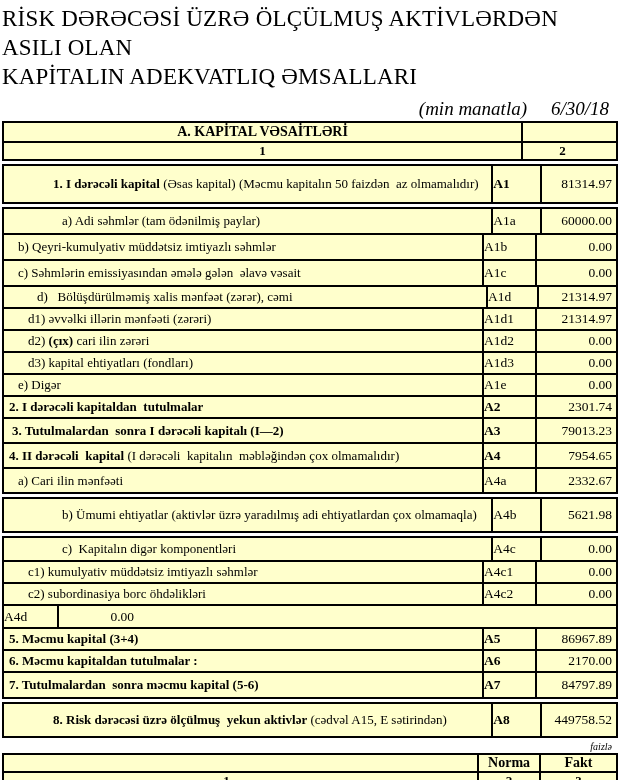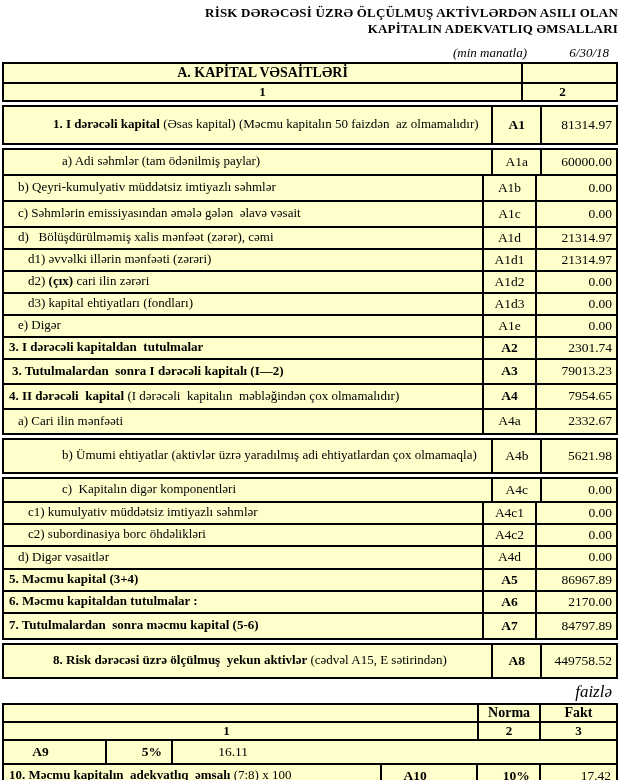--- a/index.html
+++ b/index.html
@@ -5,59 +5,59 @@
   html, body {
     margin: 0; padding: 0;
     width: 620px; height: 780px;
     background: #ffffff;
     overflow: hidden;
     font-family: "Liberation Serif", "DejaVu Serif", serif;
     color: #000000;
   }
   .page { width: 616px; margin: 0 auto; padding-top: 5px; }
 
-  .title { text-align: right; font-weight: bold; font-size: 13px; line-height: 1.25; letter-spacing: 0.2px; }
-
-  .meta-line { display: flex; align-items: flex-start; margin-top: 7px; margin-bottom: 1px; font-style: italic; font-size: 13px; }
+  .title { text-align: left; font-weight: normal; font-size: 23px; line-height: 1.25; letter-spacing: 0.2px; }
+
+  .meta-line { display: flex; align-items: flex-start; margin-top: 7px; margin-bottom: 1px; font-style: italic; font-size: 19px; }
   .meta-unit { width: 531px; text-align: right; padding-right: 6px; box-sizing: border-box; }
   .meta-date { width: 81px; text-align: right; padding-right: 5px; box-sizing: border-box; }
 
   .tbl { width: 616px; }
   .row { display: flex; align-items: stretch; background: #FFFFCC; border: 2px solid #000; box-sizing: border-box; margin-top: -2px; }
   .row:first-child { margin-top: 0; }
   .row.gap { margin-top: 3px; padding-left: 44px; }
 
   .c { display: flex; align-items: center; box-sizing: border-box; overflow: hidden; }
   .c + .c { border-left: 2px solid #000; }
 
   
   .main .c-merged { width: 517px; justify-content: center; }
   .main .c-label  { width: 478px; justify-content: flex-start; }
-  .main .c-code   { width: 53px;  justify-content: center; }
+  .main .c-code   { width: 53px;  justify-content: flex-start; }
   .main .c-val    { width: 81px;  justify-content: flex-end; padding-right: 4px; }
 
   
   .ratio .c-merged { width: 475px; justify-content: center; }
   .ratio .c-label  { width: 402px; justify-content: flex-start; }
   .ratio .c-code   { width: 73px;  justify-content: center; }
   .ratio .c-norma  { width: 66px;  justify-content: flex-end; padding-right: 9px; margin-left: 28px; }
   .ratio .c-fakt   { width: 82px;  justify-content: flex-end; padding-right: 5px; }
   .ratio .c-norma.hd, .ratio .c-fakt.hd { justify-content: center; padding-right: 0; }
 
   .hdr-row { min-height: 22px; font-weight: bold; font-size: 14px; }
   .colnum-row { min-height: 16px; font-weight: bold; font-size: 13px; }
 
   .lbl { font-size: 13px; white-space: pre-wrap; padding: 1px 2px 1px 0; line-height: 1.25; }
   .lbl .b { font-weight: bold; }
   .code-txt { font-size: 13.5px; }
   .code-txt.b { font-weight: bold; }
   .val-txt { font-size: 13.5px; }
   .norma-txt { font-size: 13.5px; font-weight: bold; }
 
-  .faizle { text-align: right; font-style: italic; font-size: 17px; padding-right: 6px; margin: 3px 0 1px 0; }
+  .faizle { text-align: right; font-style: italic; font-size: 10px; padding-right: 6px; margin: 3px 0 1px 0; }
 </style>
 </head>
 <body>
 
 <div class="page">
 
   <div class="title">
     <div>RİSK DƏRƏCƏSİ ÜZRƏ ÖLÇÜLMUŞ AKTİVLƏRDƏN ASILI OLAN</div>
     <div>KAPİTALIN ADEKVATLIQ ƏMSALLARI</div>
   </div>
@@ -114,21 +114,21 @@
         <div class="c c-label">
           <span class="lbl" style="padding-left: 14px;"><span>c) Səhmlərin emissiyasından əmələ gələn  əlavə vəsait</span></span>
         </div>
         <div class="c c-code">
           <span class="code-txt">A1c</span>
         </div>
         <div class="c c-val">
           <span class="val-txt">0.00</span>
         </div>
       </div>
-      <div class="row" style="min-height: 24px;">
+      <div class="row" style="min-height: 24px; padding-left: 19px;">
         <div class="c c-label">
           <span class="lbl" style="padding-left: 14px;"><span>d)   Bölüşdürülməmiş xalis mənfəət (zərər), cəmi</span></span>
         </div>
         <div class="c c-code">
           <span class="code-txt">A1d</span>
         </div>
         <div class="c c-val">
           <span class="val-txt">21314.97</span>
         </div>
       </div>
@@ -171,21 +171,21 @@
         </div>
         <div class="c c-code">
           <span class="code-txt">A1e</span>
         </div>
         <div class="c c-val">
           <span class="val-txt">0.00</span>
         </div>
       </div>
       <div class="row" style="min-height: 24px;">
         <div class="c c-label">
-          <span class="lbl" style="padding-left: 5px;"><span class="b">3. I dərəcəli kapitaldan  tutulmalar</span></span>
+          <span class="lbl" style="padding-left: 5px;"><span class="b">2. I dərəcəli kapitaldan  tutulmalar</span></span>
         </div>
         <div class="c c-code">
           <span class="code-txt b">A2</span>
         </div>
         <div class="c c-val">
           <span class="val-txt">2301.74</span>
         </div>
       </div>
       <div class="row" style="min-height: 27px;">
         <div class="c c-label">
@@ -258,23 +258,20 @@
           <span class="lbl" style="padding-left: 24px;"><span>c2) subordinasiya borc öhdəlikləri</span></span>
         </div>
         <div class="c c-code">
           <span class="code-txt">A4c2</span>
         </div>
         <div class="c c-val">
           <span class="val-txt">0.00</span>
         </div>
       </div>
       <div class="row" style="min-height: 25px;">
-        <div class="c c-label">
-          <span class="lbl" style="padding-left: 14px;"><span>d) Digər vəsaitlər</span></span>
-        </div>
         <div class="c c-code">
           <span class="code-txt">A4d</span>
         </div>
         <div class="c c-val">
           <span class="val-txt">0.00</span>
         </div>
       </div>
       <div class="row" style="min-height: 24px;">
         <div class="c c-label">
           <span class="lbl" style="padding-left: 5px;"><span class="b">5. Məcmu kapital (3+4)</span></span>

